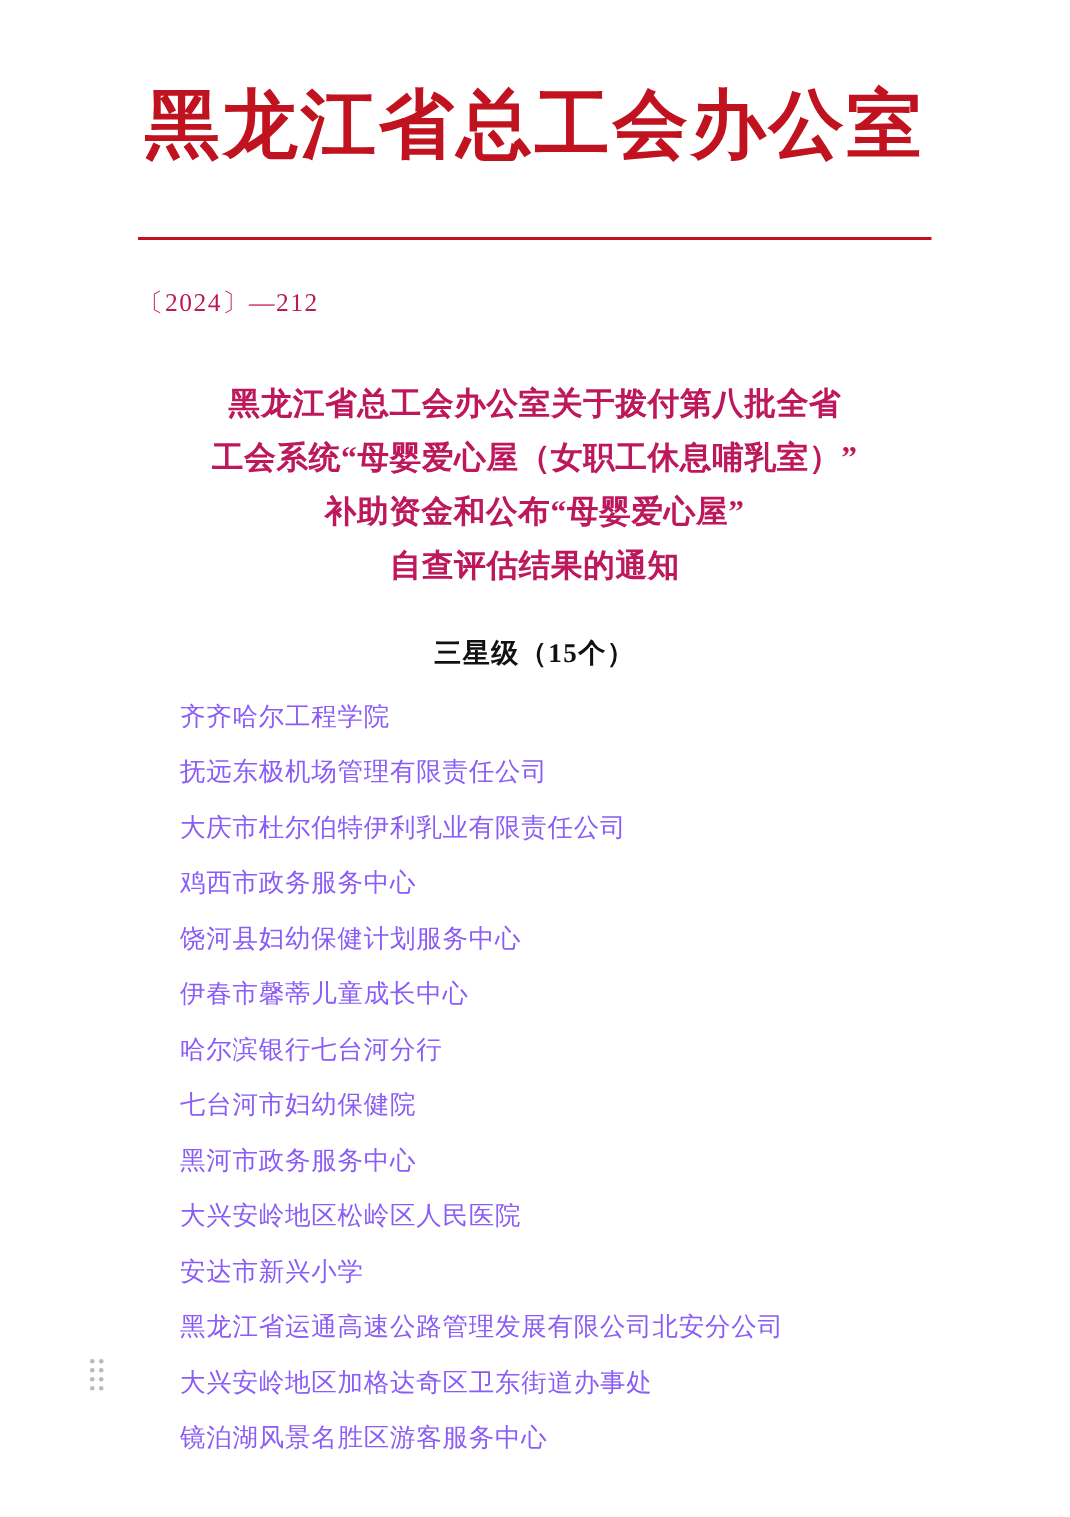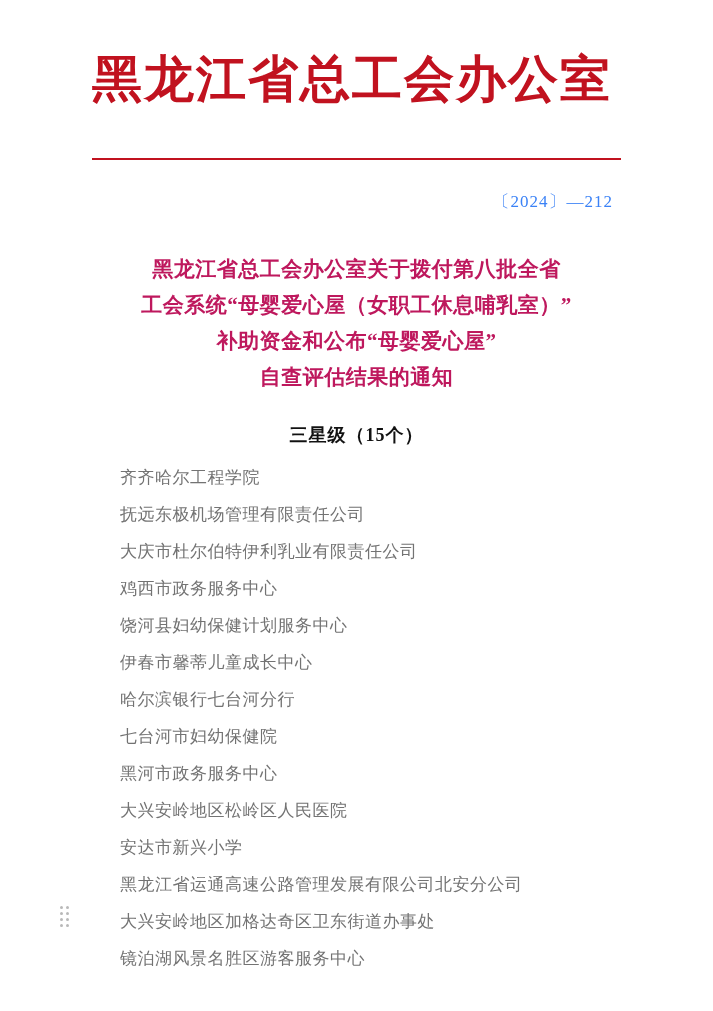--- a/index.html
+++ b/index.html
@@ -16,42 +16,41 @@
     overflow: hidden;
   }
   .page {
     position: relative;
     width: 713px;
     height: 1011px;
     box-sizing: border-box;
     padding: 0 92px;
   }
   .doc-title {
-    text-align: left;
+    text-align: center;
     color: #c1121f;
     font-weight: bold;
     font-size: 50px;
     letter-spacing: 2px;
     line-height: 1;
     padding-top: 58px;
-    font-family: Liberation Mono, monospace;
+    font-family: Liberation Sans, sans-serif;
     white-space: nowrap;
   }
   .red-rule {
     margin-top: 50px;
     height: 2px;
     background: #c1121f;
     width: 100%;
   }
   .doc-number {
     margin-top: 30px;
-    text-align: right;
     font-size: 17px;
     letter-spacing: 1px;
-    color: #3b82f6;
+    color: #be185d;
     padding-right: 8px;
   }
   .subject {
     margin-top: 38px;
     text-align: center;
     font-weight: bold;
     font-size: 21px;
     line-height: 36px;
     letter-spacing: 0.5px;
     color: #be185d;
@@ -67,21 +66,21 @@
     letter-spacing: 1px;
   }
   .list {
     margin-top: 12px;
     padding-left: 28px;
   }
   .list-item {
     font-size: 17px;
     line-height: 37px;
     letter-spacing: 0.5px;
-    color: #737373;
+    color: #8b5cf6;
     white-space: nowrap;
   }
   .drag-handle {
     position: absolute;
     left: 60px;
     top: 906px;
     width: 14px;
     height: 22px;
     display: grid;
     grid-template-columns: repeat(2, 4px);

